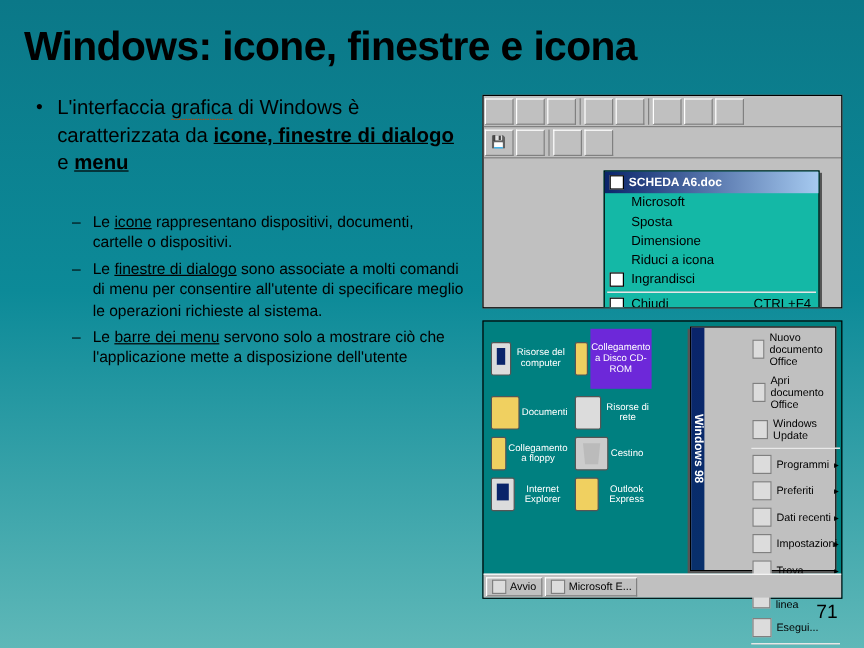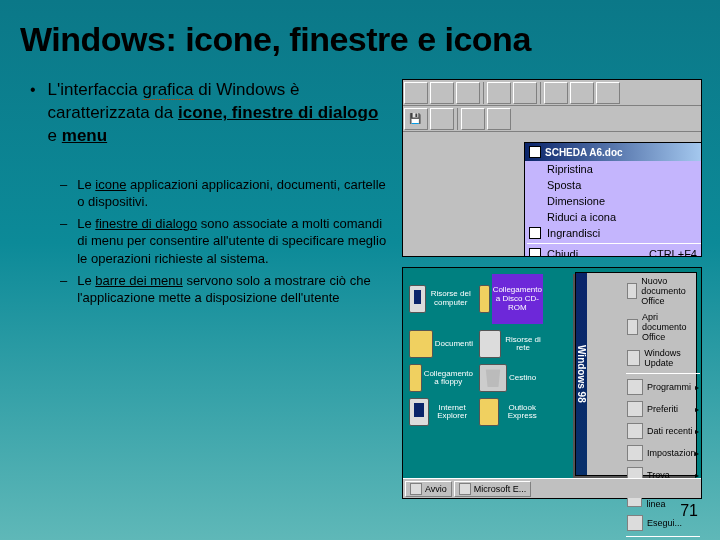--- a/index.html
+++ b/index.html
@@ -71,22 +71,22 @@
   .tb-drop {
     height:20px; border:1px solid #808080; background:#fff; display:flex; align-items:center;
     padding:0 4px; font-size:11px; margin-left:4px; position:relative;
   }
   .tb-drop::after {
     content:"▾"; position:absolute; right:2px; top:2px; font-size:9px; color:#000;
     width:14px; text-align:center; background:#c0c0c0; border:1px solid #808080; border-top-color:#fff; border-left-color:#fff;
   }
 
   .ctx-menu {
-    position:absolute; left:121px; top:62px; width:180px;
-    background:#c4b5fd; border:1px solid #000; box-shadow:2px 2px 0 #555;
+    position:absolute; left:100px; top:62px; width:180px;
+    background:#14b8a6; border:1px solid #000; box-shadow:2px 2px 0 #555;
   }
   .ctx-title {
     height:18px; background:linear-gradient(90deg,#0a246a,#a6caf0);
     color:#fff; font-size:10px; font-weight:bold; padding:2px 4px;
     display:flex; align-items:center; gap:4px;
   }
   .ctx-title .doc-ico { width:12px; height:12px; background:#fff; border:1px solid #000; }
   .ctx-sep { height:1px; background:#808080; margin:2px 2px; border-bottom:1px solid #fff; }
   .ctx-item { padding:2px 6px 2px 22px; font-size:11px; position:relative; }
   .ctx-short { position:absolute; right:6px; }
@@ -150,21 +150,21 @@
     <div class="main-bullet">
       <div class="bullet-dot">•</div>
       <div class="main-text">
         <span>L'interfaccia </span><span class="under-dot">grafica</span><span> di Windows è caratterizzata da </span><span class="bold under-solid">icone, finestre di dialogo</span><span> e </span><span class="bold under-solid">menu</span>
       </div>
     </div>
 
     <div class="sub-list">
       <div class="sub-bullet">
         <div class="dash">–</div>
-        <div><span>Le </span><span class="under-solid">icone</span><span> applicazioni applicazioni, documenti, cartelle o dispositivi.</span></div>
+        <div><span>Le </span><span class="under-solid">icone</span><span> rappresentano dispositivi, documenti, cartelle o dispositivi.</span></div>
       </div>
       <div class="sub-bullet">
         <div class="dash">–</div>
         <div><span>Le </span><span class="under-solid">finestre di dialogo</span><span> sono associate a molti comandi di menu per consentire all'utente di specificare meglio le operazioni richieste al sistema.</span></div>
       </div>
       <div class="sub-bullet">
         <div class="dash">–</div>
         <div><span>Le </span><span class="under-solid">barre dei menu</span><span> servono solo a mostrare ciò che l'applicazione mette a disposizione dell'utente</span></div>
       </div>
     </div>
@@ -191,21 +191,21 @@
         <div class="tb-sep"></div>
         <div class="tb-btn"></div>
         <div class="tb-btn"></div>
       </div>
 
       <div class="ctx-menu">
         <div class="ctx-title">
           <span class="doc-ico"></span>
           <span>SCHEDA A6.doc</span>
         </div>
-        <div class="ctx-item">Ripristina</div>
+        <div class="ctx-item">Microsoft</div>
         <div class="ctx-item">Sposta</div>
         <div class="ctx-item">Dimensione</div>
         <div class="ctx-item">Riduci a icona</div>
         <div class="ctx-item">
           <span class="ctx-chk"></span>
           <span>Ingrandisci</span>
         </div>
         <div class="ctx-sep"></div>
         <div class="ctx-item">
           <span class="ctx-chk"></span>

